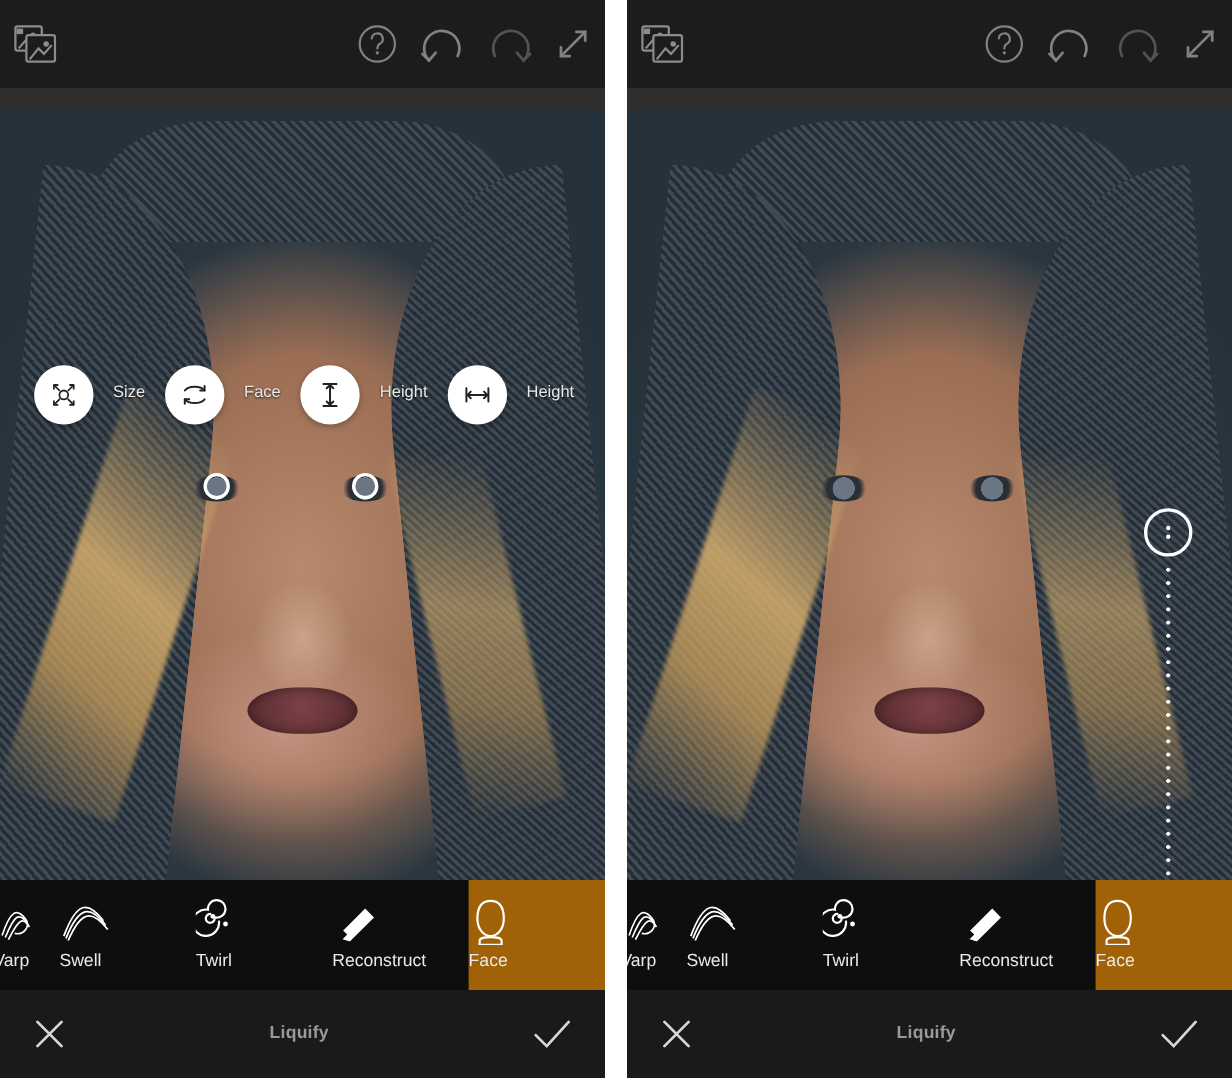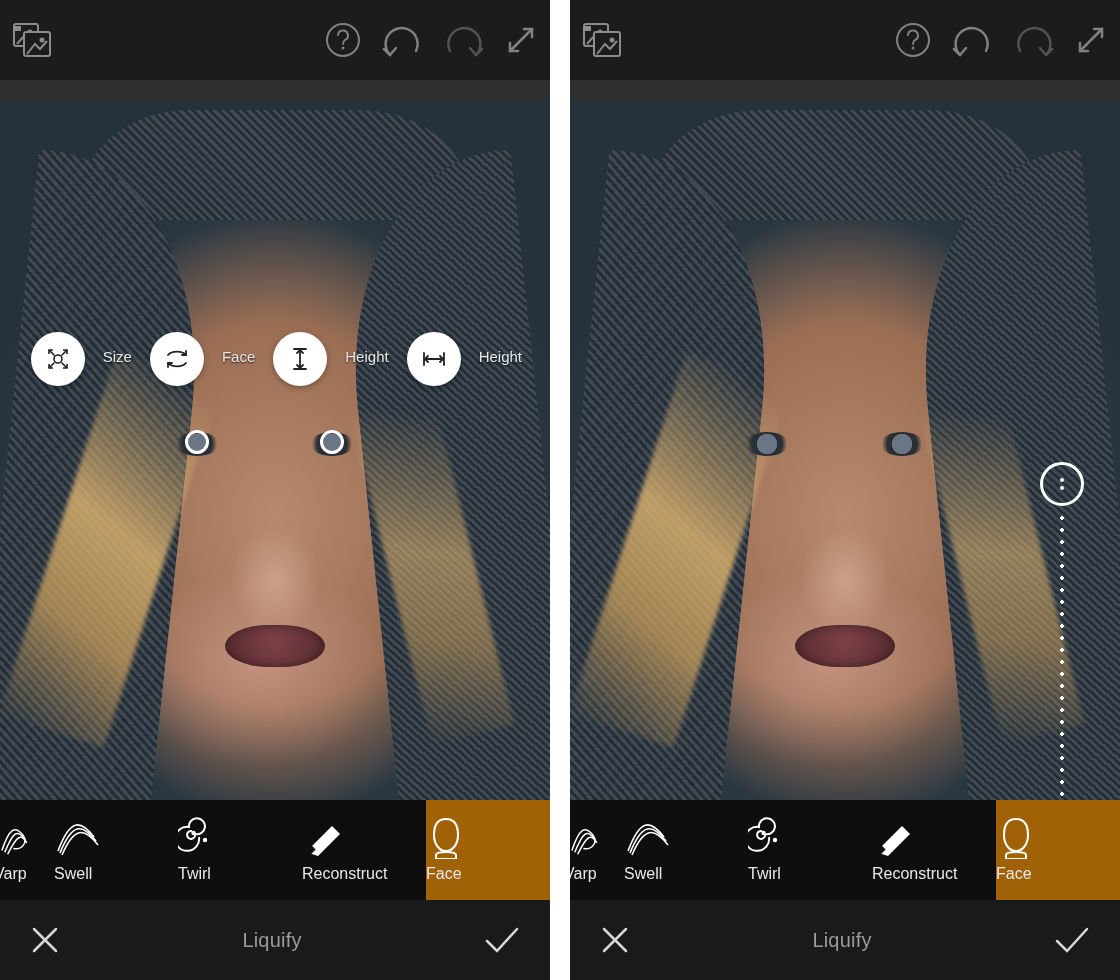--- a/index.html
+++ b/index.html
@@ -70,21 +70,21 @@
   .tools{position:absolute;left:0;right:0;bottom:80px;height:100px;background:#0e0e0e;display:flex}
   .tool{flex:1;display:flex;flex-direction:column;align-items:flex-start;justify-content:center;gap:8px;color:#e9e9e9;font-size:16px}
   .tool.sel{background:#a16207}
   .tool .ti{height:40px;display:flex;align-items:center;justify-content:center;color:#fff}
   .tool .ti svg{display:block}
   .first{flex:0 0 54px;align-items:flex-start}
   .first .tlabel{margin-left:-6px}
 
   
   .bbar{position:absolute;left:0;right:0;bottom:0;height:80px;background:#1a1a1a;display:flex;align-items:center;justify-content:space-between;padding:0 28px}
-  .bbar .title{color:#9a9a9a;font-size:20px;font-weight:400;letter-spacing:.2px}
+  .bbar .title{color:#9a9a9a;font-size:16px;font-weight:700;letter-spacing:.2px}
   .bicn svg{display:block}
 </style>
 </head>
 <body>
 
 <div class="wrap">
 
   <div class="phone">
     <div class="hdr">
       <div class="hdr-left">

